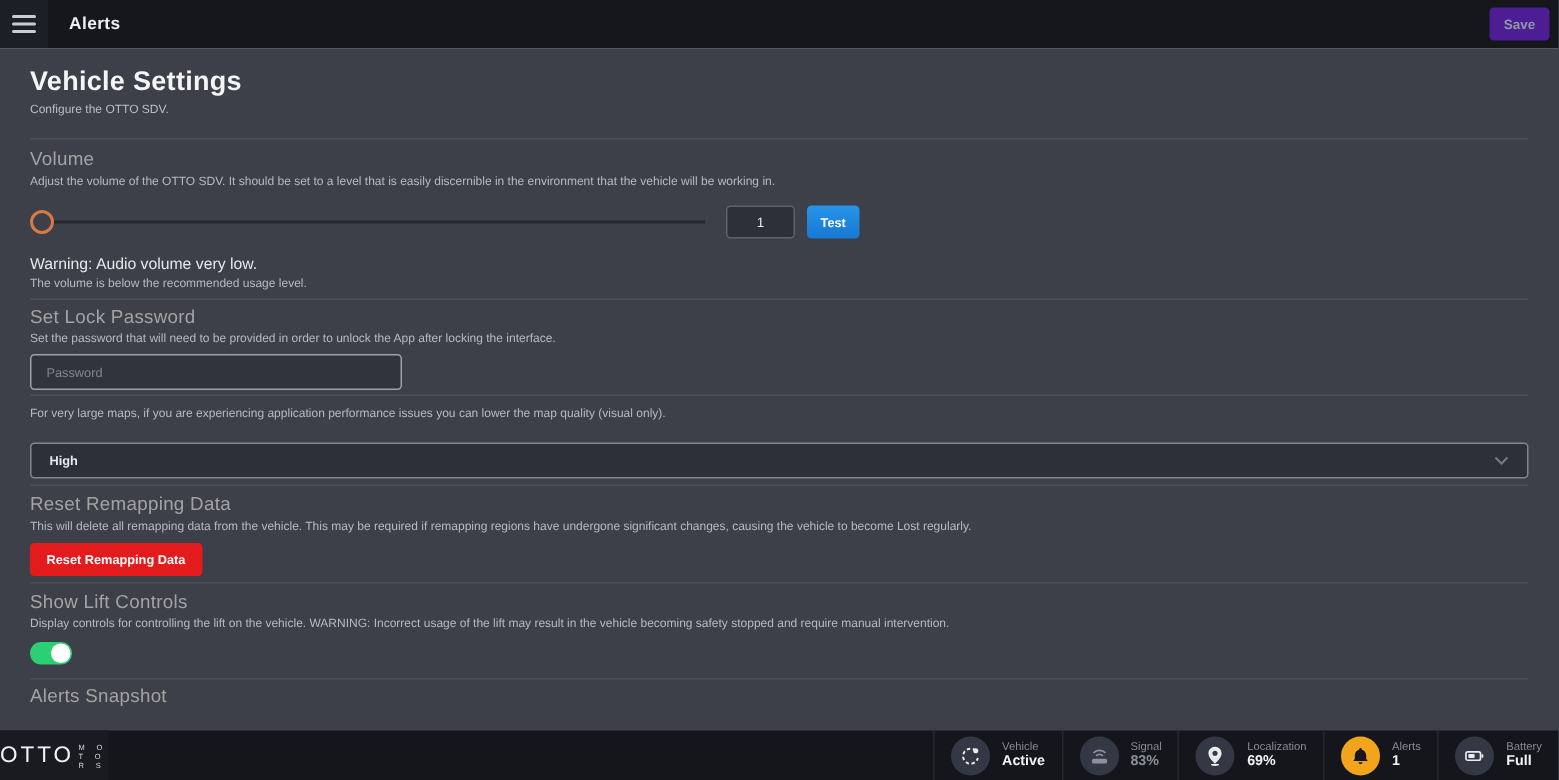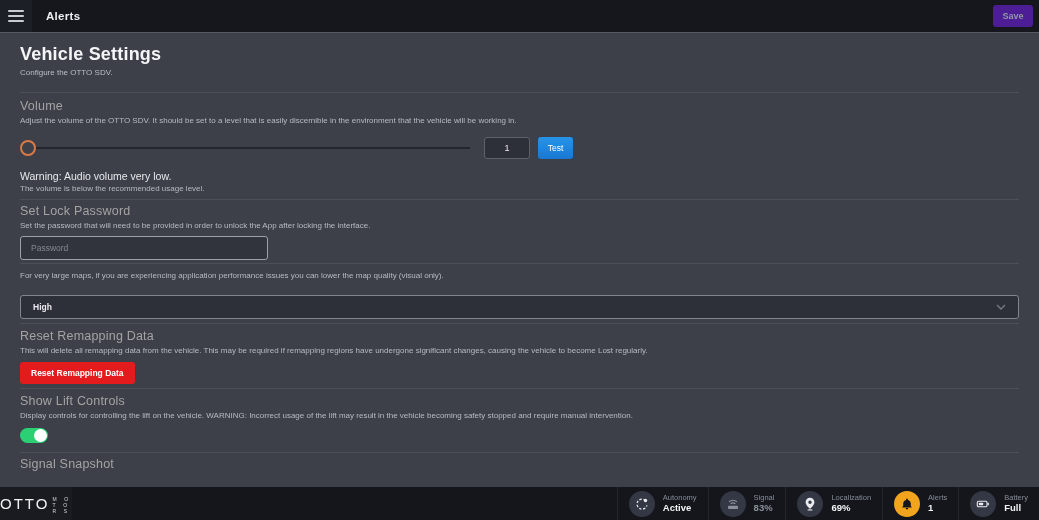--- a/index.html
+++ b/index.html
@@ -49,21 +49,21 @@
     border:2px solid #d97a45; background:#3d4049; cursor:pointer;
   }
   .vol-input {
     width:46px; height:22px; margin-left:14px; background:#2d3038;
     border:1px solid #5c616b; border-radius:3px; color:#e8eaee;
     text-align:center; font-size:9px; font-family:inherit;
   }
   .test-btn {
     width:35px; height:22px; margin-left:8px; border:none; border-radius:3px;
     background:linear-gradient(#2694e8,#1878d4); color:#fff;
-    font-size:8.5px; font-weight:normal; font-family:inherit;
+    font-size:8.5px; font-weight:bold; font-family:inherit;
   }
   .warn-title { font-size:10.5px; color:#e6e8ec; margin-top:10px; }
   .warn-sub { font-size:8px; color:#b6bac1; margin-top:2px; }
   
   .pw-input {
     width:248px; height:24px; margin-top:5px; background:#31343d;
     border:1px solid #9aa0ac; border-radius:3px; padding:0 10px;
     color:#e8eaee; font-size:8.5px; font-family:inherit;
   }
   .pw-input::placeholder { color:#81879 2; color:#818792; }
@@ -179,41 +179,41 @@
 
   <div class="section sec-lift">
     <h2>Show Lift Controls</h2>
     <div class="desc">Display controls for controlling the lift on the vehicle. WARNING: Incorrect usage of the lift may result in the vehicle becoming safety stopped and require manual intervention.</div>
     <div class="toggle">
       <div class="toggle-knob"></div>
     </div>
   </div>
 
   <div class="section sec-snapshot">
-    <h2>Signal Snapshot</h2>
+    <h2>Alerts Snapshot</h2>
   </div>
 
 </div>
 
 <div class="statusbar">
   <div class="logo-box">
     <div class="logo-primary">OTTO</div>
     <div class="logo-secondary">M O T O R S</div>
   </div>
   <div class="status-items">
 
     <div class="status-cell">
       <div class="sicon">
         <svg viewBox="0 0 14 14">
             <path d="M10.5 3.5 A5 5 0 1 0 11.9 8.3" fill="none" stroke="currentColor" stroke-width="1.3" stroke-dasharray="2.3 1.7"></path>
             <circle cx="10.5" cy="3.5" r="1.7" fill="currentColor"></circle>
           </svg>
       </div>
       <div class="stexts">
-        <span class="slabel">Autonomy</span>
+        <span class="slabel">Vehicle</span>
         <span class="svalue">Active</span>
       </div>
     </div>
 
     <div class="status-cell cell-dim">
       <div class="sicon">
         <svg viewBox="0 0 14 14">
             <rect x="2" y="8.8" width="10" height="3.2" rx="1" fill="currentColor"></rect>
             <path d="M4.7 6.9 A3.2 3.2 0 0 1 9.3 6.9 M3 4.9 A5.6 5.6 0 0 1 11 4.9" fill="none" stroke="currentColor" stroke-width="1.1"></path>
           </svg>

